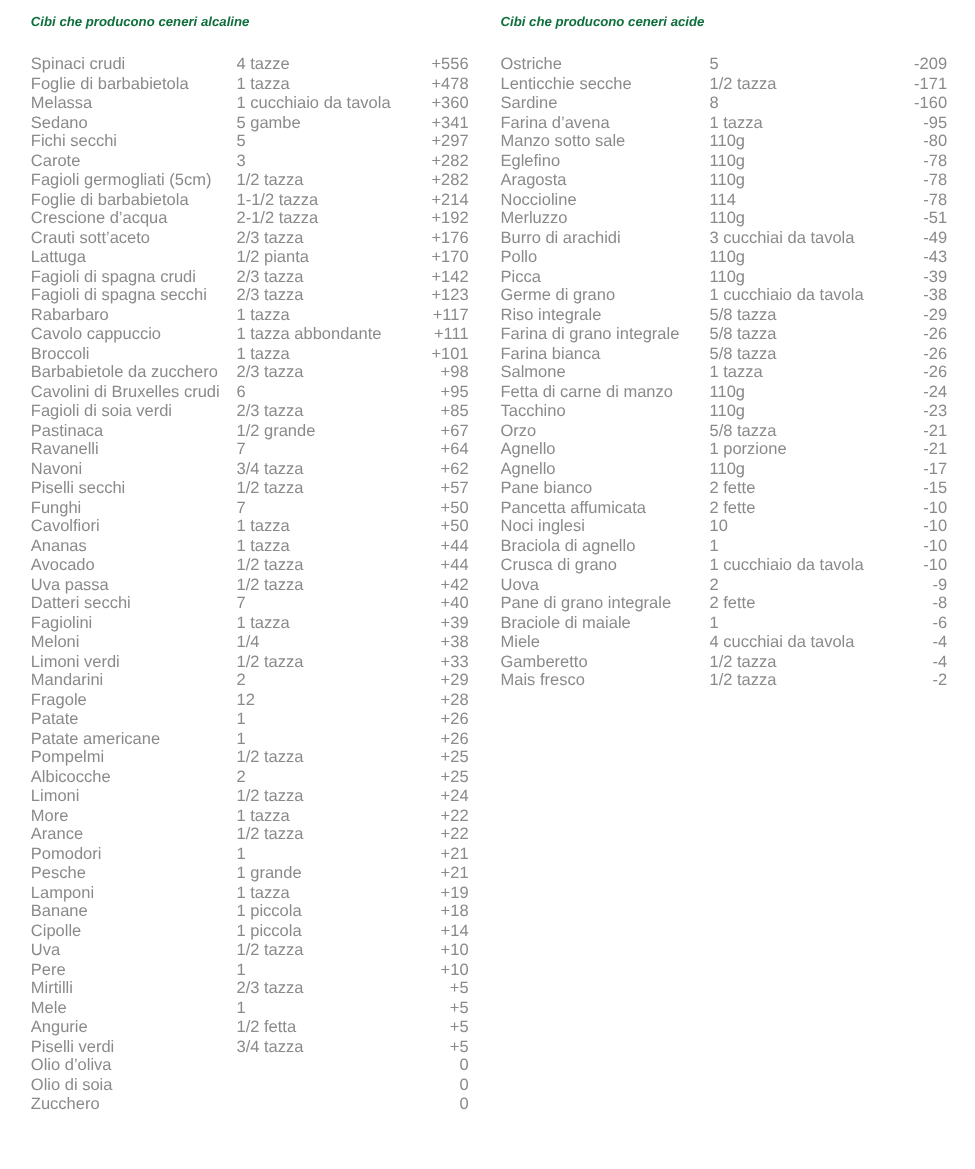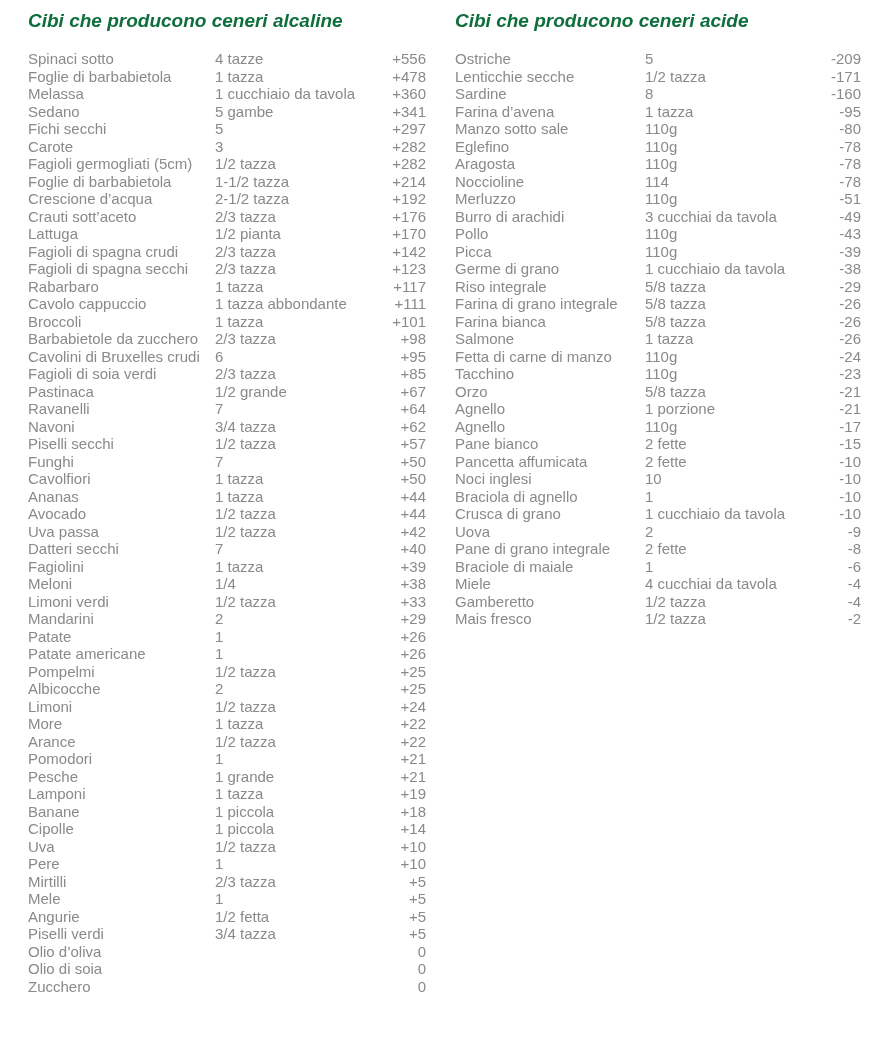--- a/index.html
+++ b/index.html
@@ -20,21 +20,21 @@
     padding: 12px 0 0 28px;
     box-sizing: border-box;
   }
   .col {
     flex: 0 0 auto;
   }
   .col-left  { width: 398px; margin-right: 29px; }
   .col-right { width: 406px; }
   .table-title {
     margin: 0 0 21px 0;
-    font-size: 19px;
+    font-size: 12px;
     line-height: 17px;
     font-weight: bold;
     font-style: italic;
     color: var(--accent-green, #0e6e3c);
   }
   .rows { }
   .row {
     display: flex;
     font-size: 15px;
     line-height: 17.5px;
@@ -48,21 +48,21 @@
 </style>
 </head>
 <body>
 
 <div class="page">
 
   <section class="col col-left">
     <h2 class="table-title">Cibi che producono ceneri alcaline</h2>
     <div class="rows">
         <div class="row">
-          <span class="name">Spinaci sotto</span>
+          <span class="name">Spinaci crudi</span>
           <span class="qty">4 tazze</span>
           <span class="val">+556</span>
         </div>
         <div class="row">
           <span class="name">Foglie di barbabietola</span>
           <span class="qty">1 tazza</span>
           <span class="val">+478</span>
         </div>
         <div class="row">
           <span class="name">Melassa</span>
@@ -211,20 +211,25 @@
         </div>
         <div class="row">
           <span class="name">Limoni verdi</span>
           <span class="qty">1/2 tazza</span>
           <span class="val">+33</span>
         </div>
         <div class="row">
           <span class="name">Mandarini</span>
           <span class="qty">2</span>
           <span class="val">+29</span>
+        </div>
+        <div class="row">
+          <span class="name">Fragole</span>
+          <span class="qty">12</span>
+          <span class="val">+28</span>
         </div>
         <div class="row">
           <span class="name">Patate</span>
           <span class="qty">1</span>
           <span class="val">+26</span>
         </div>
         <div class="row">
           <span class="name">Patate americane</span>
           <span class="qty">1</span>
           <span class="val">+26</span>

